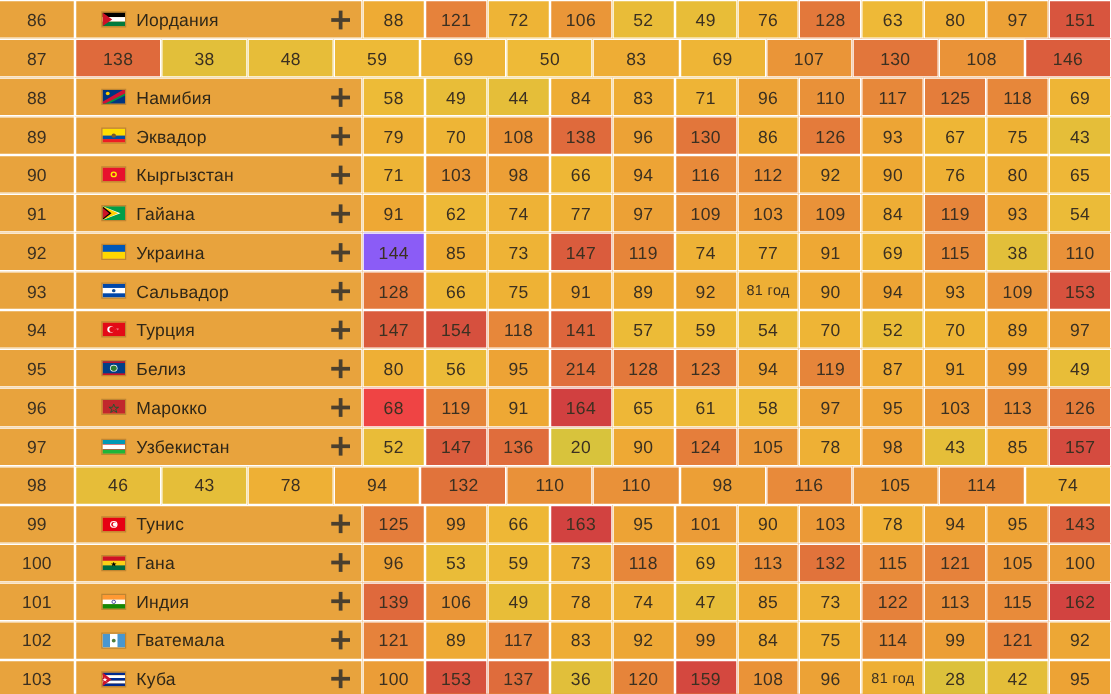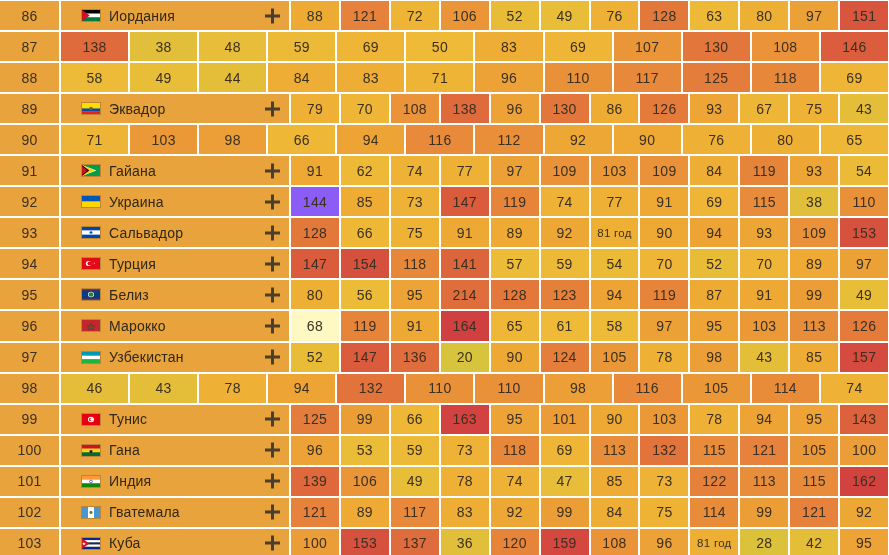--- a/index.html
+++ b/index.html
@@ -145,20 +145,33 @@
       <div class="cell c-val" style="background:rgb(238,186,55)">50</div>
       <div class="cell c-val" style="background:rgb(238,173,53)">83</div>
       <div class="cell c-val" style="background:rgb(238,181,54)">69</div>
       <div class="cell c-val" style="background:rgb(234,149,56)">107</div>
       <div class="cell c-val" style="background:rgb(226,118,59)">130</div>
       <div class="cell c-val" style="background:rgb(234,147,56)">108</div>
       <div class="cell c-val" style="background:rgb(219,93,61)">146</div>
     </div>
     <div class="row">
       <div class="cell c-rank">88</div>
+      <div class="cell c-name">
+        <span class="flagwrap">
+          <svg class="flag" viewBox="0 0 30 20" preserveAspectRatio="none">
+            <rect width="30" height="20" fill="#003580"></rect>
+            <polygon points="30,0 30,8 8,20 0,20" fill="#009543"></polygon>
+            <polygon points="30,0 30,5 3,20 0,20 0,17 27,0" fill="#d21034"></polygon>
+            <polygon points="30,0 30,4 5,20 0,20" fill="#fff" opacity="0.0"></polygon>
+            <circle cx="7" cy="5" r="2.6" fill="#ffce00"></circle>
+          </svg>
+        </span>
+        <span class="nm">Намибия</span>
+        <span class="plus"></span>
+      </div>
       <div class="cell c-val" style="background:rgb(237,187,55)">58</div>
       <div class="cell c-val" style="background:rgb(232,189,56)">49</div>
       <div class="cell c-val" style="background:rgb(229,190,57)">44</div>
       <div class="cell c-val" style="background:rgb(238,173,53)">84</div>
       <div class="cell c-val" style="background:rgb(238,173,53)">83</div>
       <div class="cell c-val" style="background:rgb(238,180,54)">71</div>
       <div class="cell c-val" style="background:rgb(236,162,54)">96</div>
       <div class="cell c-val" style="background:rgb(233,145,57)">110</div>
       <div class="cell c-val" style="background:rgb(231,136,58)">117</div>
       <div class="cell c-val" style="background:rgb(228,125,59)">125</div>
@@ -187,20 +200,31 @@
       <div class="cell c-val" style="background:rgb(226,118,59)">130</div>
       <div class="cell c-val" style="background:rgb(238,172,52)">86</div>
       <div class="cell c-val" style="background:rgb(228,123,59)">126</div>
       <div class="cell c-val" style="background:rgb(237,165,53)">93</div>
       <div class="cell c-val" style="background:rgb(238,182,54)">67</div>
       <div class="cell c-val" style="background:rgb(238,178,53)">75</div>
       <div class="cell c-val" style="background:rgb(229,190,57)">43</div>
     </div>
     <div class="row">
       <div class="cell c-rank">90</div>
+      <div class="cell c-name">
+        <span class="flagwrap">
+          <svg class="flag" viewBox="0 0 30 20" preserveAspectRatio="none">
+            <rect width="30" height="20" fill="#e8112d"></rect>
+            <circle cx="15" cy="10" r="4.2" fill="#ffef00"></circle>
+            <circle cx="15" cy="10" r="2.2" fill="#e8112d"></circle>
+          </svg>
+        </span>
+        <span class="nm">Кыргызстан</span>
+        <span class="plus"></span>
+      </div>
       <div class="cell c-val" style="background:rgb(238,180,54)">71</div>
       <div class="cell c-val" style="background:rgb(235,153,55)">103</div>
       <div class="cell c-val" style="background:rgb(236,159,54)">98</div>
       <div class="cell c-val" style="background:rgb(238,183,54)">66</div>
       <div class="cell c-val" style="background:rgb(237,164,53)">94</div>
       <div class="cell c-val" style="background:rgb(232,138,58)">116</div>
       <div class="cell c-val" style="background:rgb(233,143,57)">112</div>
       <div class="cell c-val" style="background:rgb(237,167,53)">92</div>
       <div class="cell c-val" style="background:rgb(238,169,52)">90</div>
       <div class="cell c-val" style="background:rgb(238,177,53)">76</div>
@@ -347,21 +371,21 @@
       <div class="cell c-name">
         <span class="flagwrap">
           <svg class="flag" viewBox="0 0 30 20" preserveAspectRatio="none">
             <rect width="30" height="20" fill="#c1272d"></rect>
             <polygon points="15,6 16.7,10.6 21.4,10.6 17.6,13.4 19.1,18 15,15.2 10.9,18 12.4,13.4 8.6,10.6 13.3,10.6" fill="none" stroke="#006233" stroke-width="1.1"></polygon>
           </svg>
         </span>
         <span class="nm">Марокко</span>
         <span class="plus"></span>
       </div>
-      <div class="cell c-val" style="background:#fef9c3">68</div>
+      <div class="cell c-val" style="background:#ef4444">68</div>
       <div class="cell c-val" style="background:rgb(230,133,58)">119</div>
       <div class="cell c-val" style="background:rgb(238,168,52)">91</div>
       <div class="cell c-val" style="background:rgb(209,64,64)">164</div>
       <div class="cell c-val" style="background:rgb(238,183,55)">65</div>
       <div class="cell c-val" style="background:rgb(238,186,55)">61</div>
       <div class="cell c-val" style="background:rgb(237,187,55)">58</div>
       <div class="cell c-val" style="background:rgb(236,161,54)">97</div>
       <div class="cell c-val" style="background:rgb(237,163,53)">95</div>
       <div class="cell c-val" style="background:rgb(235,153,55)">103</div>
       <div class="cell c-val" style="background:rgb(232,141,58)">113</div>

